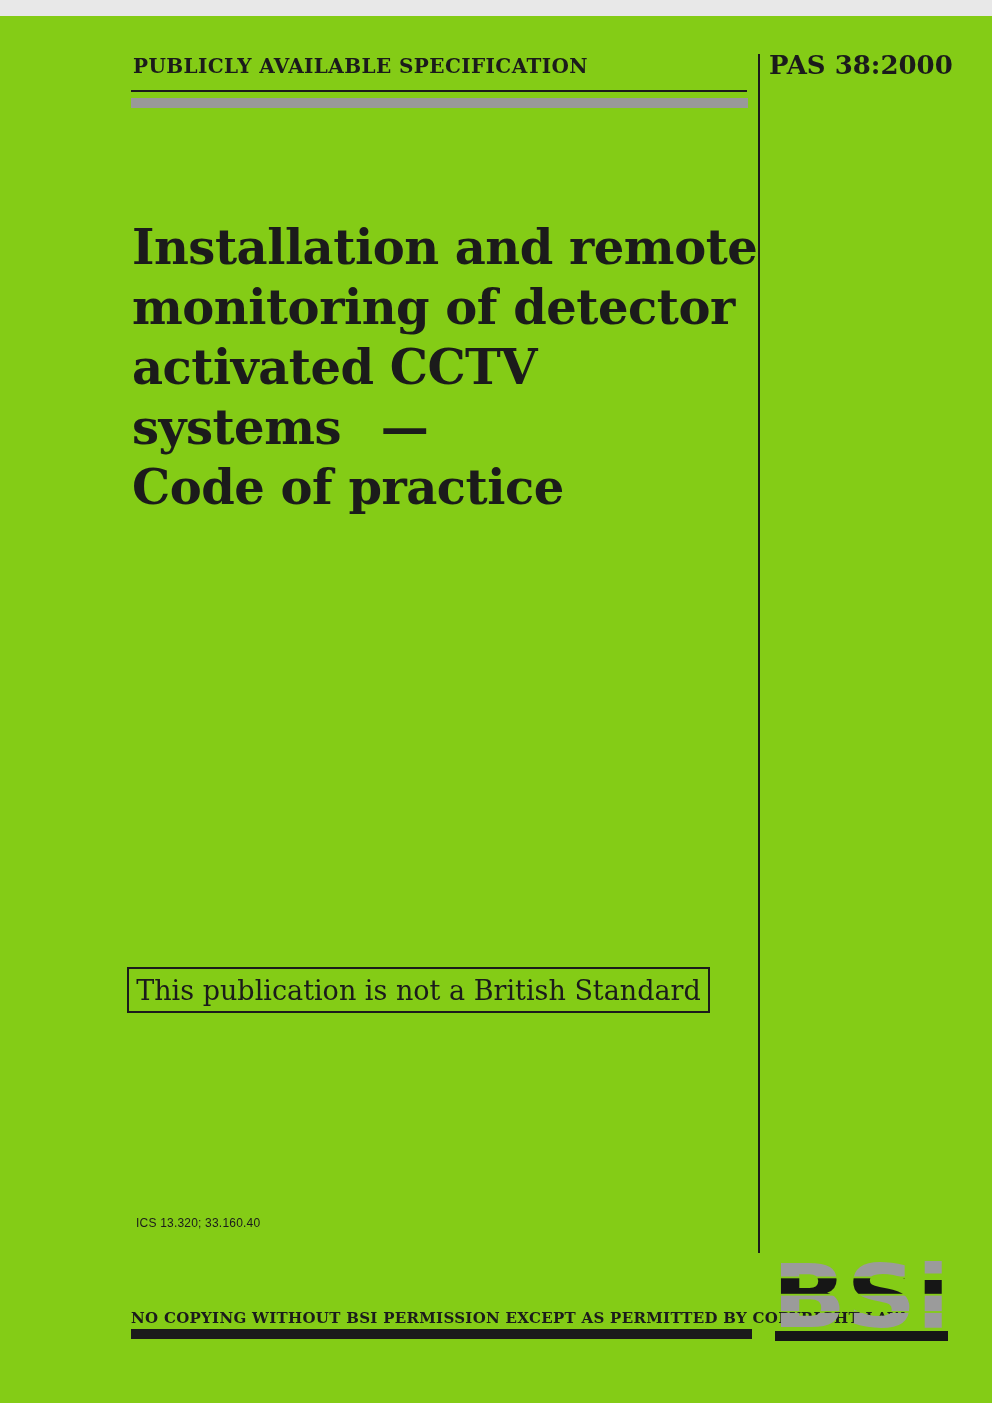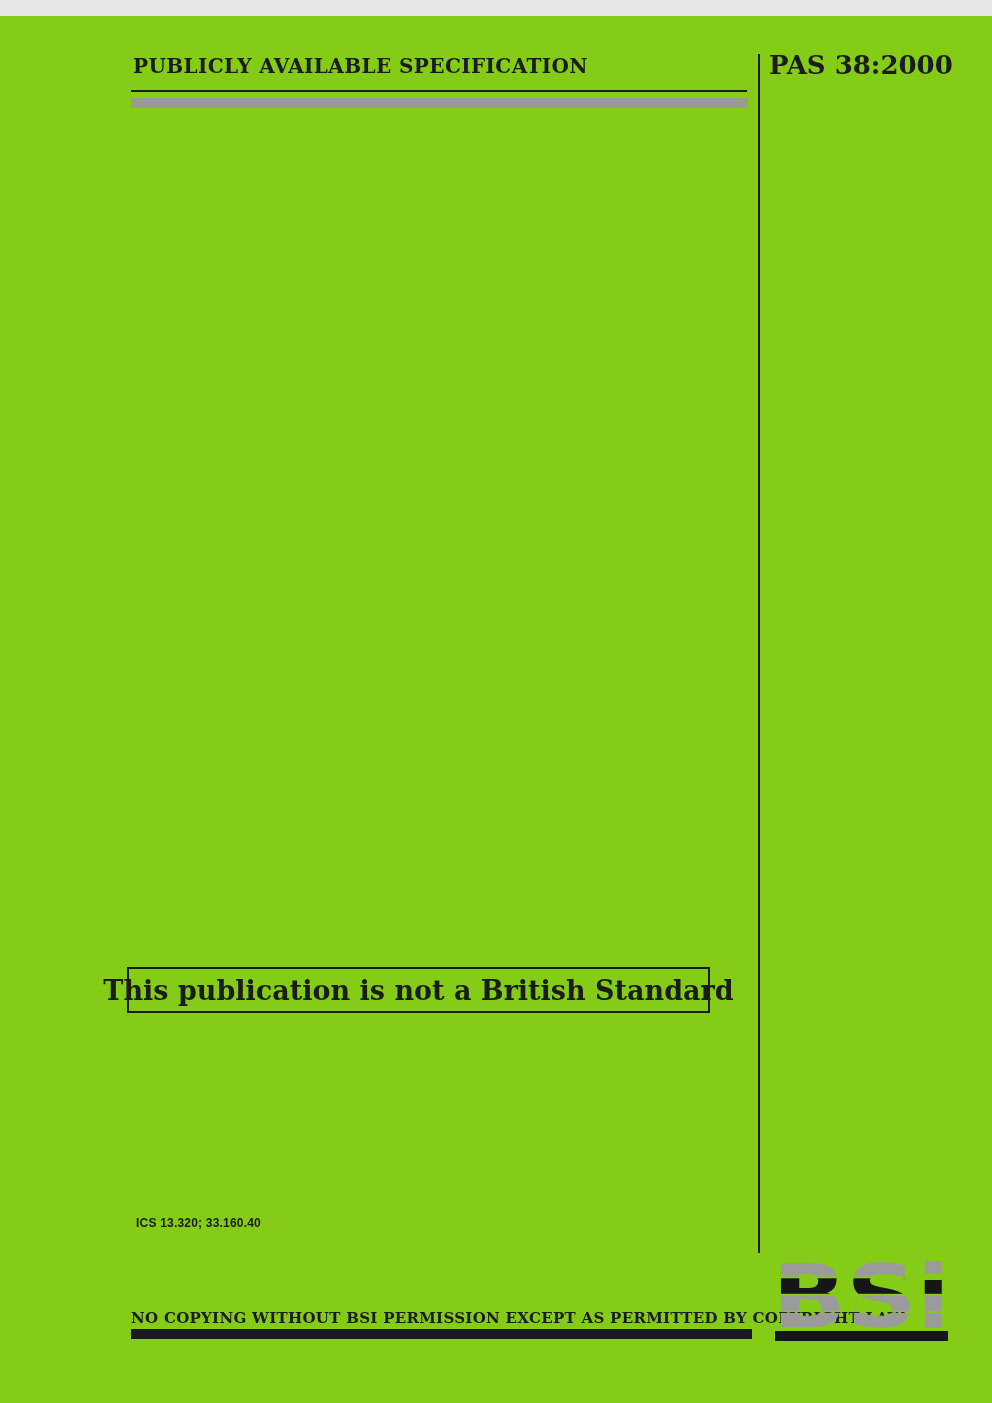--- a/index.html
+++ b/index.html
@@ -73,30 +73,30 @@
     position: absolute;
     left: 127px;
     top: 951px;
     width: 579px;
     height: 42px;
     border: 2px solid #1b1b1b;
     display: flex;
     align-items: center;
     justify-content: center;
     font-size: 27px;
-    font-weight: bold;
+    font-weight: normal;
     white-space: nowrap;
   }
   .ics {
     position: absolute;
     left: 136px;
     top: 1200px;
     font-family: "Liberation Sans", sans-serif;
     font-size: 12px;
-    font-weight: bold;
+    font-weight: normal;
     letter-spacing: 0.2px;
   }
   .copyright {
     position: absolute;
     left: 131px;
     top: 1293px;
     width: 620px;
     font-size: 15px;
     font-weight: bold;
     letter-spacing: 0.3px;
@@ -124,20 +124,27 @@
 <div class="page">
 
   <div class="doc-type">PUBLICLY AVAILABLE SPECIFICATION</div>
 
   <div class="pas-ref">PAS 38:2000</div>
 
   <div class="thin-rule"></div>
   <div class="gray-bar"></div>
   <div class="v-rule"></div>
 
+  <h1 class="title">
+    <div>Installation and remote</div>
+    <div>monitoring of detector</div>
+    <div>activated CCTV</div>
+    <div>systems  —</div>
+    <div>Code of practice</div>
+  </h1>
 
   <div class="notice-box">
     <span>This publication is not a British Standard</span>
   </div>
 
   <div class="ics">ICS 13.320; 33.160.40</div>
 
   <div class="copyright">NO COPYING WITHOUT BSI PERMISSION EXCEPT AS PERMITTED BY COPYRIGHT LAW</div>
 
   <div class="copyright-bar"></div>

